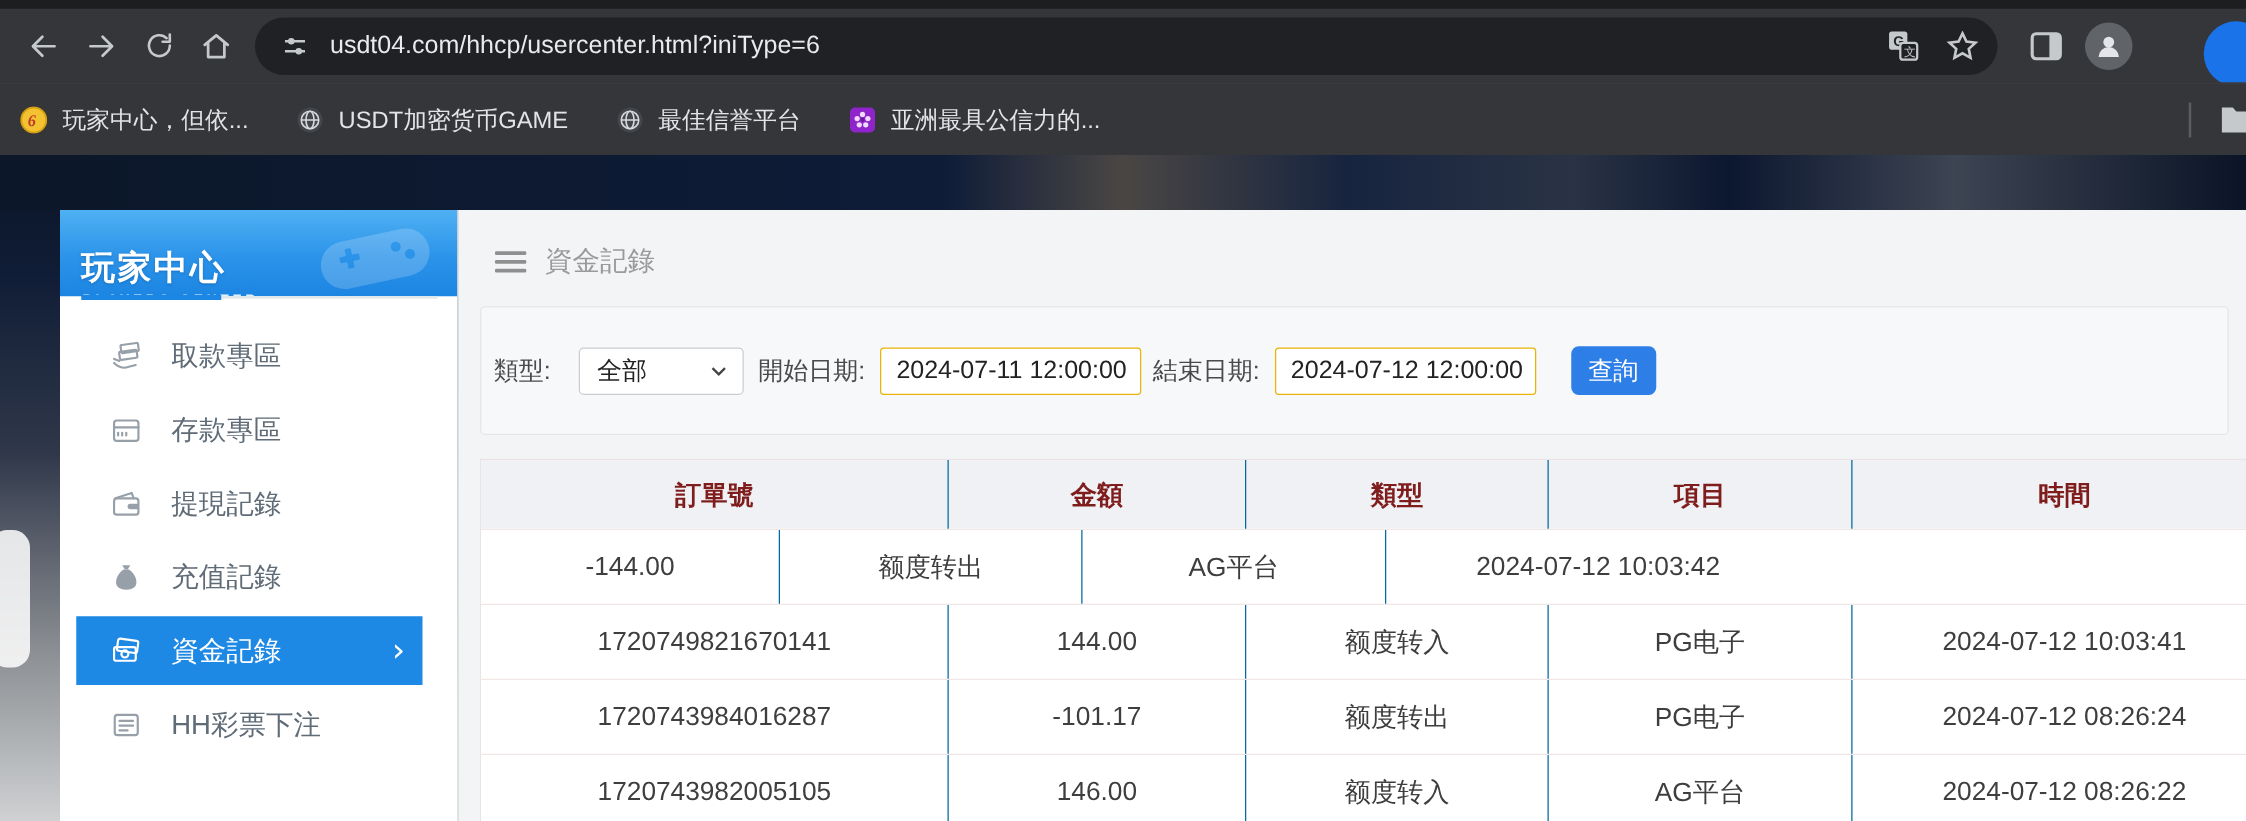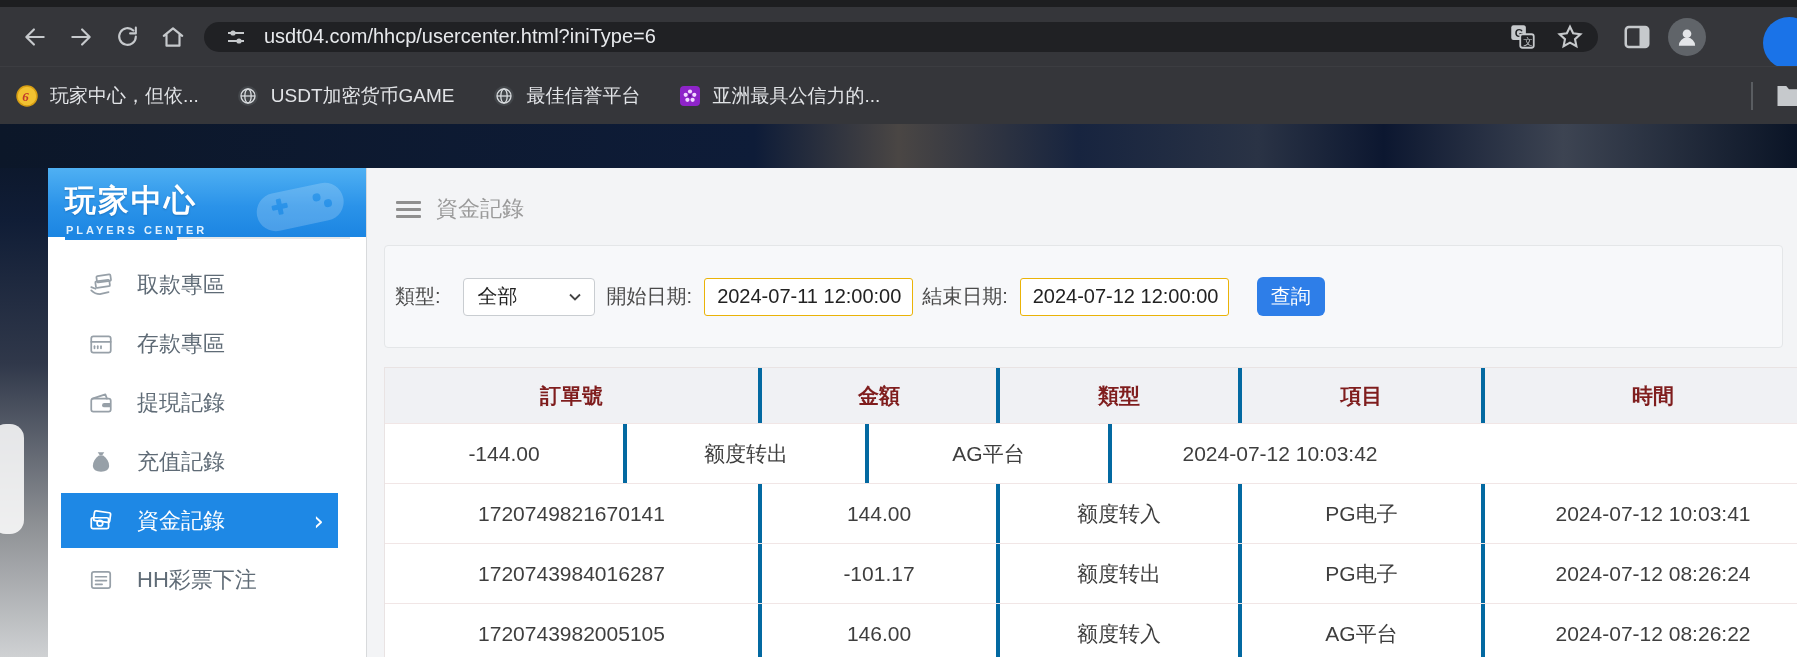--- a/index.html
+++ b/index.html
@@ -6,21 +6,21 @@
   body{
     width:1797px;height:657px;overflow:hidden;position:relative;
     background:#202124;font-family:"Liberation Sans","DejaVu Sans",sans-serif;
     -webkit-font-smoothing:antialiased;
   }
   
   .topstrip{position:absolute;top:0;left:0;right:0;height:7px;background:#1d1e20;}
   .toolbar{position:absolute;top:7px;left:0;right:0;height:59px;background:#35363a;display:flex;align-items:center;padding-left:12px;box-sizing:border-box;}
   .tbtn{width:46px;height:46px;display:flex;align-items:center;justify-content:center;flex:0 0 auto;border-radius:50%;}
   .tbtn svg{stroke:#c6c9cc;fill:none;stroke-width:2;stroke-linecap:round;stroke-linejoin:round;}
-  .addr{position:relative;height:30px;width:1394px;margin-left:8px;background:#202124;border-radius:23px;display:flex;align-items:center;flex:0 0 auto;}
+  .addr{position:relative;height:46px;width:1394px;margin-left:8px;background:#202124;border-radius:23px;display:flex;align-items:center;flex:0 0 auto;}
   .addr .siteinfo{margin-left:20px;}
   .addr .url{margin-left:16px;color:#e8eaed;font-size:20px;white-space:nowrap;}
   .addr-right{position:absolute;right:14px;top:0;height:100%;display:flex;align-items:center;gap:20px;}
   .addr-right svg{stroke:#c6c9cc;fill:none;stroke-width:1.8;}
   .rightbtns{display:flex;align-items:center;margin-left:24px;gap:16px;}
   .avatar{width:38px;height:38px;border-radius:50%;background:#606469;display:flex;align-items:center;justify-content:center;}
   .bluecircle{position:absolute;right:-18px;top:10px;width:52px;height:52px;border-radius:50%;background:#1a73e8;}
   
   .bookmarks{position:absolute;top:66px;left:0;right:0;height:58px;background:#35363a;display:flex;align-items:center;padding-left:16px;box-sizing:border-box;border-top:1px solid #3c3d41;}
   .bm{display:flex;align-items:center;margin-right:38px;cursor:default;}
@@ -31,21 +31,21 @@
   .bm-folder{width:30px;height:26px;margin-right:-8px;}
   
   .page{position:absolute;top:124px;left:0;right:0;bottom:0;overflow:hidden;
     background:linear-gradient(180deg,#0a1425 0%,#101d36 18%,#30384a 45%,#8d9094 75%,#cfd1d3 100%);}
   .banner-top{position:absolute;top:0;left:0;right:0;height:44px;
     background:linear-gradient(90deg,#0c1729 0%,#0e1c38 42%,#4a4644 50%,#17243f 60%,#2a3345 70%,#0c1730 77%,#3d4452 87%,#0a1426 100%);}
   .bg-blob{position:absolute;left:-8px;top:300px;width:32px;height:110px;background:rgba(255,255,255,.85);border-radius:14px;}
   
   .sidebar{position:absolute;left:48px;top:44px;width:318px;bottom:0;background:#ffffff;}
   .sb-header{height:69px;background:linear-gradient(180deg,#4fb0f3 0%,#2b93e9 55%,#1b85e2 100%);position:relative;overflow:hidden;color:#fff;}
-  .sb-title{font-size:31px;font-weight:bold;letter-spacing:2px;padding:12px 0 0 17px;text-shadow:0 1px 2px rgba(0,60,120,.35);}
+  .sb-title{font-size:27px;font-weight:bold;letter-spacing:2px;padding:28px 0 0 17px;text-shadow:0 1px 2px rgba(0,60,120,.35);}
   .sb-sub{font-size:11px;letter-spacing:3px;color:#dff0fe;padding:2px 0 0 18px;font-weight:bold;}
   .gamepad{position:absolute;right:18px;top:10px;opacity:.35;transform:rotate(-12deg);}
   .sb-section{font-size:25px;color:#9aa3ab;padding:22px 0 14px 17px;}
   .sb-rule{height:2px;background:#e4e7e9;margin:0 16px 0 17px;position:relative;}
   .sb-rule::before{content:"";position:absolute;left:0;top:-1px;width:112px;height:4px;background:#1c86e4;}
   .menu{margin-top:16px;}
   .menu-item{height:59px;display:flex;align-items:center;padding-left:40px;color:#5f6b76;font-size:22px;cursor:pointer;}
   .menu-item .micon{width:26px;height:26px;display:flex;align-items:center;justify-content:center;flex:0 0 auto;}
   .menu-item .micon svg{stroke:#97a0a8;fill:none;stroke-width:1.6;stroke-linecap:round;stroke-linejoin:round;}
   .menu-item .mlabel{margin-left:23px;white-space:nowrap;}
@@ -63,21 +63,21 @@
   .fselect .caret{position:absolute;right:11px;top:10px;}
   .finput{width:209px;height:38px;background:#fff;border:1px solid #eab308;border-radius:3px;margin-left:12px;font-size:20px;color:#222;padding:0 0 0 12px;box-sizing:border-box;font-family:"Liberation Sans","DejaVu Sans",sans-serif;outline:none;}
   .ml8{margin-left:9px;} .ml28{margin-left:28px;}
   .searchbtn{margin-left:28px;width:68px;height:39px;background:#2e7ee8;border:none;border-radius:6px;color:#fff;font-size:20px;cursor:pointer;font-family:inherit;}
   
   .tbl{margin:19px 0 0 17px;width:1436px;background:#fff;border:1px solid #e9e3e3;border-bottom:none;}
   .trh{display:flex;background:#f0f1f4;height:55px;}
   .trh .th{display:flex;align-items:center;justify-content:center;font-weight:bold;font-size:21px;color:#7f1d1d;box-sizing:border-box;}
   .tr{display:flex;height:59px;border-top:1px solid #f1e6e6;background:#fff;}
   .tr .td{display:flex;align-items:center;justify-content:center;font-size:21px;color:#3e3e3e;box-sizing:border-box;white-space:nowrap;}
-  .th+.th,.td+.td{border-left:4px solid #0369a1;text-align:right;}
+  .th+.th,.td+.td{border-left:1px solid #0369a1;text-align:right;}
   .c0{width:373px;} .c1{width:238px;} .c2{width:242px;} .c3{width:243px;} .c4{width:340px;}
 </style>
 </head>
 <body>
 
 <div class="topstrip"></div>
 
 <div class="toolbar">
   <div class="tbtn">
     <svg width="26" height="26" viewBox="0 0 24 24">

